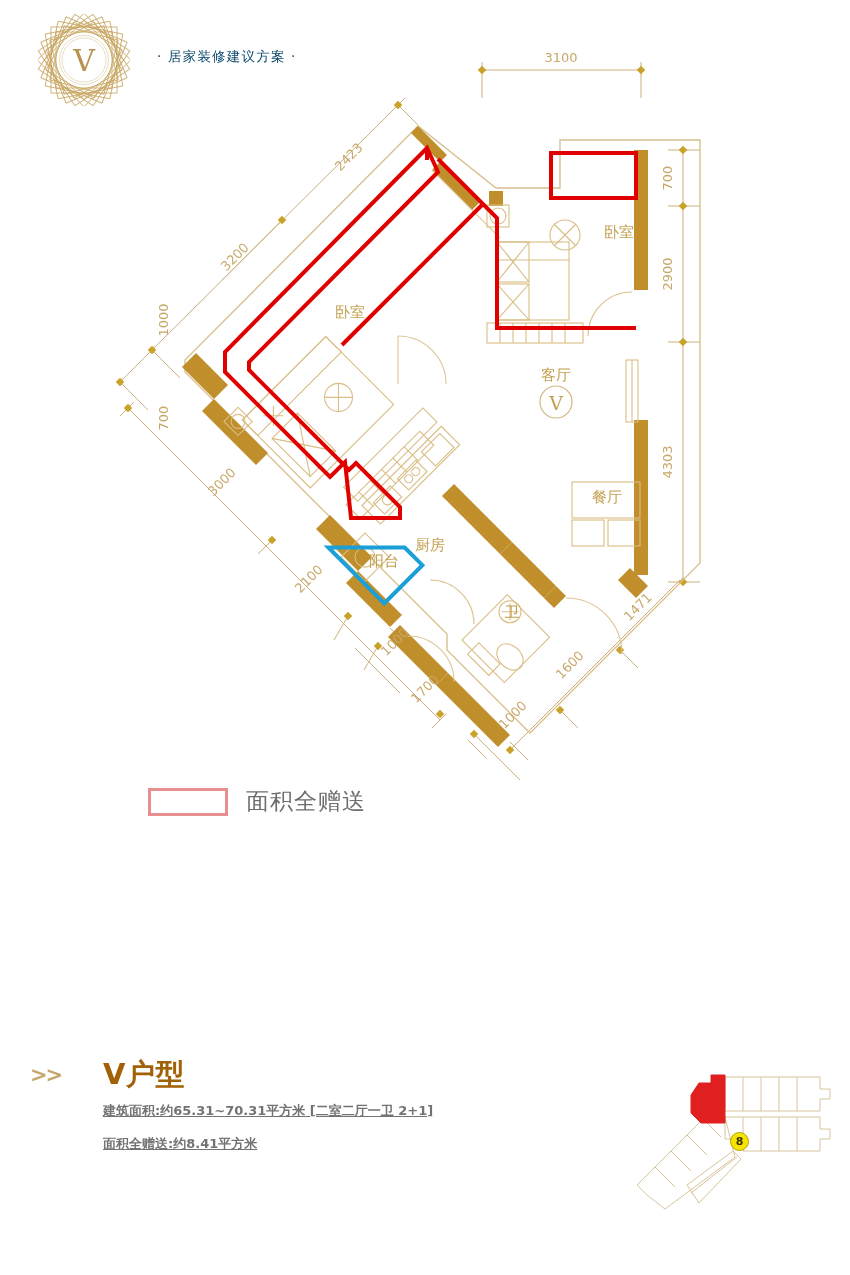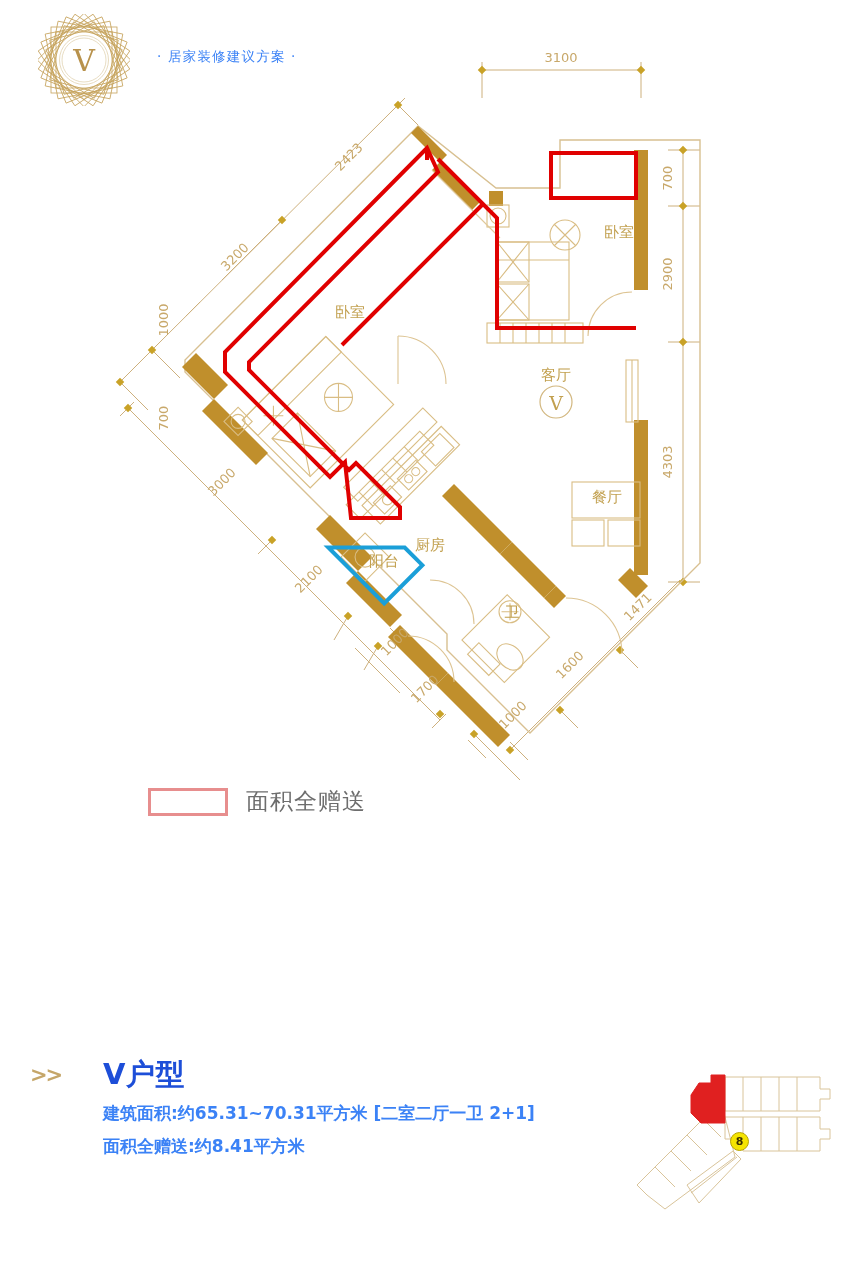--- a/index.html
+++ b/index.html
@@ -17,21 +17,21 @@
   .logo-wrap { position: absolute; left: 38px; top: 14px; width: 92px; height: 92px; }
   .logo-wrap svg { display: block; }
   .logo-v {
     position: absolute; left: 0; top: 0; width: 92px; height: 92px;
     display: flex; align-items: center; justify-content: center;
     font-family: "DejaVu Serif", "Liberation Serif", serif;
     font-size: 30px; color: #b8924c; letter-spacing: 0;
   }
   .header-slogan {
     position: absolute; left: 157px; top: 48px;
-    font-size: 13.5px; color: #3b82f6; letter-spacing: 1.2px;
+    font-size: 13.5px; color: #0c4a6e; letter-spacing: 1.2px;
     font-family: "DejaVu Sans", "Liberation Sans", sans-serif;
   }
 
   
   .plan-area { position: absolute; left: 0; top: 20px; width: 850px; height: 760px; }
   .plan-svg { position: absolute; left: 0; top: 0; }
 
   
   .legend { position: absolute; left: 0; top: 786px; width: 686px; height: 60px; }
   .legend-item { position: absolute; display: flex; align-items: center; }
@@ -43,26 +43,27 @@
   .legend-label {
     margin-left: 18px; font-size: 23px; color: #6d6d6d; letter-spacing: 1px;
     font-family: "DejaVu Sans", "Liberation Sans", sans-serif;
   }
   .chev {
     position: absolute; left: 30px; top: 1063px;
     font-size: 21px; color: #c5a669; font-weight: bold; letter-spacing: -2px;
   }
   .unit-title {
     position: absolute; left: 103px; top: 1055px;
-    font-size: 29px; font-weight: bold; color: #1d4ed8; letter-spacing: 0.5px;
+    font-size: 29px; font-weight: bold; color: #a16207; letter-spacing: 0.5px;
   }
   .info-line {
     position: absolute; left: 103px;
-    font-size: 17px; font-weight: bold; color: #3b82f6; letter-spacing: 0px;
+    font-size: 13px; font-weight: bold; color: #737373; letter-spacing: 0px;
     white-space: nowrap;
+    text-decoration: underline;
   }
   .info-line.l1 { top: 1102px; }
   .info-line.l2 { top: 1135px; }
 
   
   .minimap { position: absolute; left: 625px; top: 1065px; width: 215px; height: 145px; }
   .badge-8 {
     position: absolute; left: 730px; top: 1132px;
     width: 19px; height: 19px; border-radius: 50%;
     background: #f5e400; border: 1px solid #b8a400;

